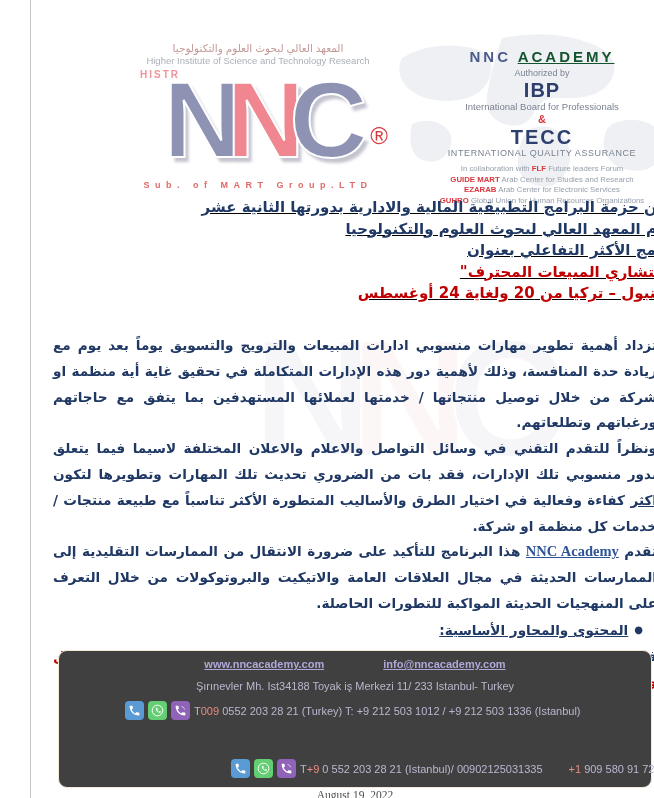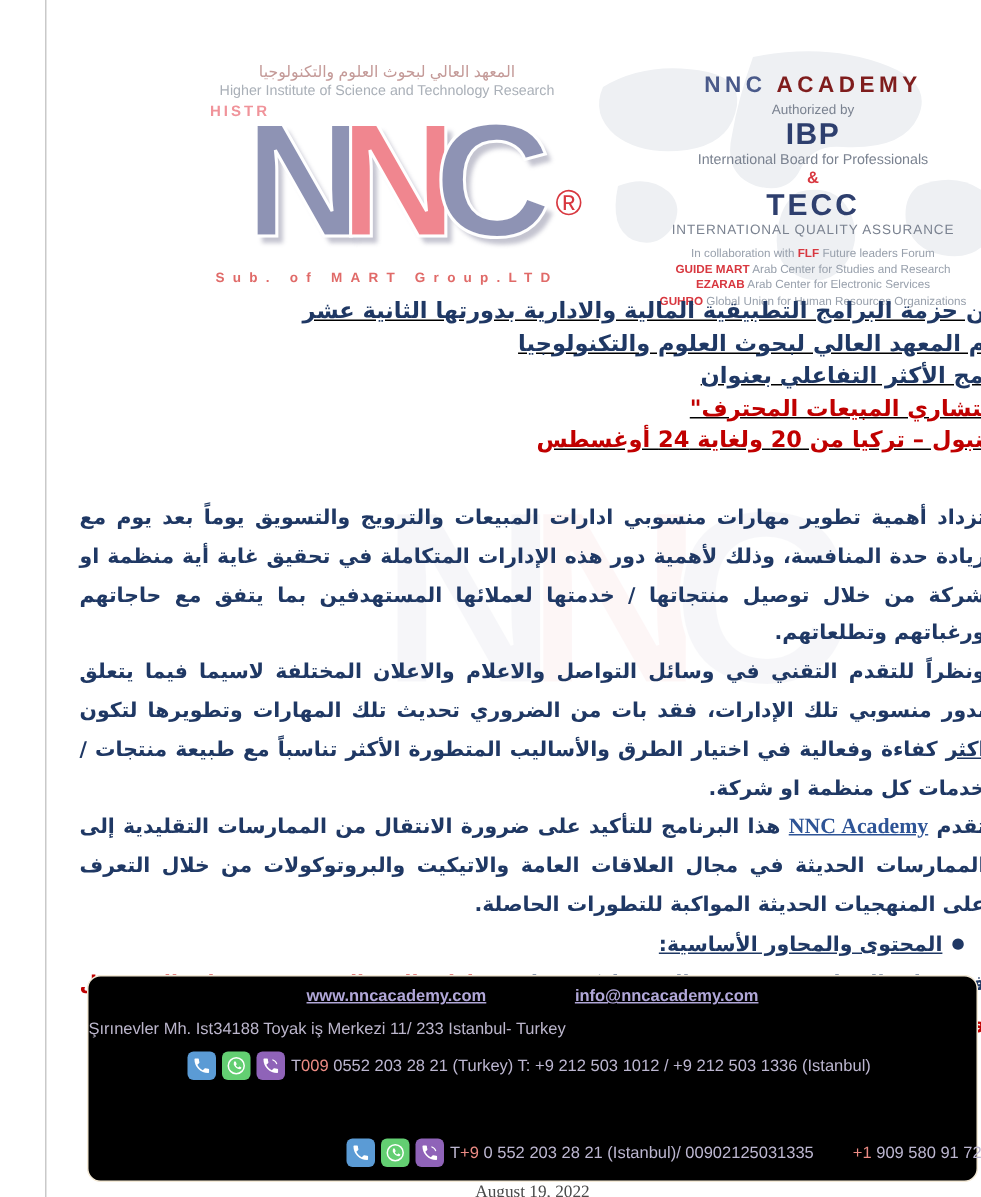--- a/index.html
+++ b/index.html
@@ -26,21 +26,21 @@
   .ln-pink { color:#f0868f; }
   .histr { position:absolute; left:12px; top:3px; font-size:10px; font-weight:bold; color:#f0939a; letter-spacing:2px; }
   .reg { position:absolute; right:0px; bottom:30px; font-size:24px; color:#d8373f; line-height:24px; text-shadow:1px 1px 0 #fff; }
   .logo-sub { font-size:9px; color:#e06a68; letter-spacing:5.5px; margin-top:2px; white-space:nowrap;font-weight:bold; }
 
   
   .map-svg { position:absolute; right:0; top:28px; width:300px; height:190px; z-index:0; }
   .logo-right { position:absolute; left:388px; top:48px; width:252px; text-align:center; z-index:2; }
   .na-line { font-size:15px; font-weight:900; letter-spacing:3px; margin-bottom:3px; white-space:nowrap; }
   .na-nnc { color:#4a5a8a; }
-  .na-acad { color:#7f1d1d; }
+  .na-acad { color:#14532d;text-decoration:underline; }
   .auth { font-size:9px; color:#7a8290; margin-bottom:1px; }
   .ibp { font-size:20px; font-weight:800; color:#2e3f6e; letter-spacing:1px; line-height:22px; }
   .ibp-full { font-size:9.5px; color:#7a8290; }
   .amp { font-size:11px; font-weight:bold; color:#d8373f; line-height:14px; }
   .tecc { font-size:20px; font-weight:800; color:#2e3f6e; letter-spacing:2px; line-height:22px; }
   .tecc-full { font-size:9px; color:#7a8290; letter-spacing:0.6px; margin-bottom:6px; }
   .collab-line { font-size:7.8px; color:#98a0ac; line-height:10.5px; white-space:nowrap; }
   .collab-line .red { color:#d8373f; font-weight:bold; }
 
   
@@ -62,25 +62,25 @@
   .nnc-link { color:#2e5496; text-decoration:underline; font-family:"Liberation Serif","DejaVu Serif",serif; font-size:14.5px; }
   .sec-heading { margin-top:9px; padding-right:14px; }
   .sec-heading .bullet { font-size:10px; vertical-align:2px; padding-left:6px; }
   .sec-heading .head-text { text-decoration:underline; }
   .intro .red { color:#c00000; }
   .list-item1 { padding-right:30px; }
   .list-sub { padding-right:66px; }
 
   
   .footer-card { position:absolute; left:30px; top:650px; width:594px; height:138px;
-    background:#000000; border:1px solid #f3e9d6; border-radius:9px; z-index:2;
+    background:#404040; border:1px solid #f3e9d6; border-radius:9px; z-index:2;
     font-size:11px; color:#bcb6d0; }
   .f-links { position:absolute; top:7px; left:0; right:0; text-align:center; }
   .f-link { color:#b1a7d8; text-decoration:underline; font-weight:bold; margin:0 28px; font-size:11px; }
-  .f-address { position:absolute; top:29px; left:0; right:0; color:#bcb6cc; font-size:11px; }
+  .f-address { position:absolute; top:29px; left:0; right:0; text-align:center; color:#bcb6cc; font-size:11px; }
   .f-row { position:absolute; display:flex; align-items:center; gap:4px; white-space:nowrap; }
   .f-row1 { top:50px; left:66px; }
   .f-row2 { top:108px; left:172px; }
   .f-red { color:#ec8b84; }
   .f-gap { margin-left:26px; }
   .icon-sq { width:19px; height:19px; border-radius:4px; display:inline-flex; align-items:center; justify-content:center; flex:0 0 auto; }
   .icon-phone { background:#5b9bd5; }
   .icon-wa { background:#63cf72; }
   .icon-viber { background:#8f63b8; }
   .icon-sq svg { display:block; }

